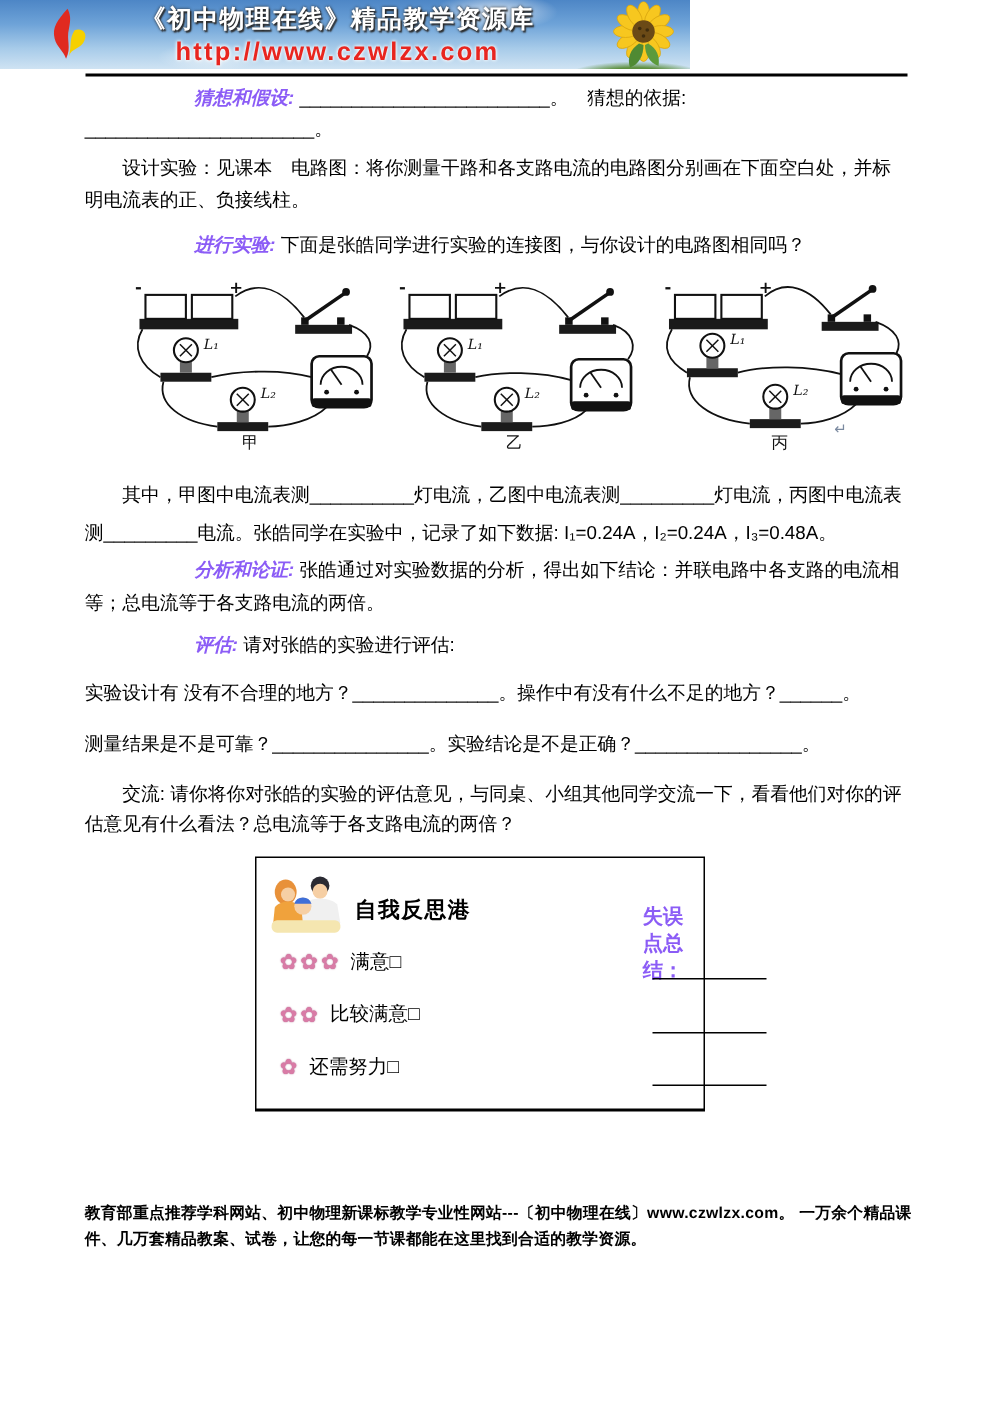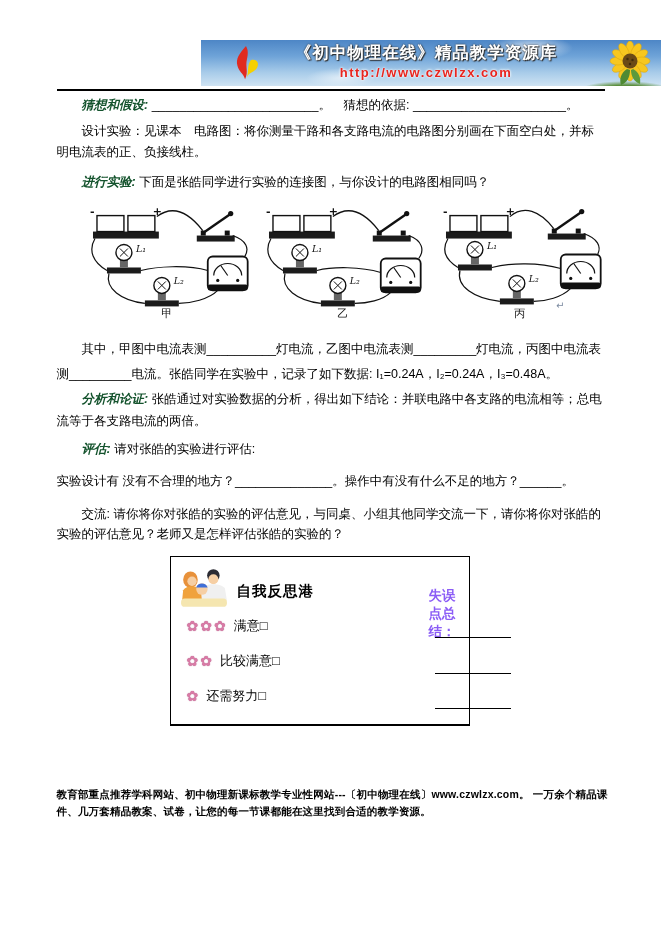--- a/index.html
+++ b/index.html
@@ -6,50 +6,50 @@
   html,body { margin:0; padding:0; }
   body {
     width:661px; height:936px;
     background:#ffffff;
     font-family:"Liberation Sans","DejaVu Sans",sans-serif;
     color:#000;
   }
   .page { position:relative; width:661px; height:936px; overflow:hidden; background:#fff; }
 
   
-  .banner-wrap { padding-top:40px; display:flex; justify-content:flex-end;border-radius:19px; }
+  .banner-wrap { display:flex; justify-content:flex-start;border-radius:19px; }
   .banner {
     width:460px; height:46px; position:relative; overflow:hidden;
     background:
       radial-gradient(60px 18px at 330px 8px, rgba(255,255,255,.75), rgba(255,255,255,0) 70%),
       radial-gradient(50px 14px at 140px 38px, rgba(255,255,255,.55), rgba(255,255,255,0) 70%),
       linear-gradient(180deg,#4d86c6 0%, #6ea3d8 35%, #a7cbe9 70%, #cfe3f3 100%);
     display:flex; align-items:center;
   }
   .banner-logo { position:absolute; left:26px; top:4px; width:38px; height:38px; }
   .banner-center { position:absolute; left:70px; top:2px; width:310px; text-align:center; }
   .banner-title {
     color:#fff; font-weight:bold; font-size:16.5px; letter-spacing:1px;
     text-shadow:1px 1px 1px #2a2a2a, 0 0 2px #2a2a2a; white-space:nowrap;
   }
   .banner-url {
-    color:#e8251f; font-weight:bold; font-size:13px; letter-spacing:1.5px;
+    color:#e8251f; font-weight:bold; font-size:17px; letter-spacing:1.5px;
     text-shadow:0 0 2px #fff,0 0 3px #fff; margin-top:1px;
   }
   .banner-flower { position:absolute; right:8px; top:1px; width:46px; height:46px; }
   .banner-grass { position:absolute; right:0; bottom:-4px; width:90px; height:14px;
     background:radial-gradient(60px 12px at 60% 100%, #5c8f3e 40%, rgba(92,143,62,0) 75%); }
 
   .rule { width:548px; margin:3px auto 0 auto; border-top:2px solid #000; height:0; }
 
   
   .content { width:548px; margin:0 auto; }
   .p { margin:0; font-size:12.5px; line-height:21px; }
   .indent { text-indent:2em; }
-  .blue-label { color:#14532d; font-weight:bold; font-style:italic; }
+  .blue-label { color:#8b5cf6; font-weight:bold; font-style:italic;margin-left:48px; }
   #p-guess   { margin-top:4px; }
   #p-design  { margin-top:5px; }
   #p-conduct { margin-top:9px; }
   #p-among    { margin-top:14px; line-height:25px; }
   #p-analysis { margin-top:1px;  line-height:22px; }
   #p-evaluate { margin-top:7px; }
   #p-q1 { margin-top:11px; }
   #p-q2 { margin-top:13px; }
   #p-exchange { margin-top:13px; line-height:19.5px; }
 
@@ -292,22 +292,23 @@
       <span class="return-mark">↵</span>
     </div>
 
     <p class="p indent" id="p-among">其中，甲图中电流表测__________灯电流，乙图中电流表测_________灯电流，丙图中电流表测_________电流。张皓同学在实验中，记录了如下数据: I₁=0.24A，I₂=0.24A，I₃=0.48A。</p>
 
     <p class="p indent" id="p-analysis"><span class="blue-label">分析和论证:</span><span> 张皓通过对实验数据的分析，得出如下结论：并联电路中各支路的电流相等；总电流等于各支路电流的两倍。</span></p>
 
     <p class="p indent" id="p-evaluate"><span class="blue-label">评估:</span><span> 请对张皓的实验进行评估:</span></p>
 
     <p class="p" id="p-q1">实验设计有 没有不合理的地方？______________。操作中有没有什么不足的地方？______。</p>
-
-    <p class="p indent" id="p-exchange">交流: 请你将你对张皓的实验的评估意见，与同桌、小组其他同学交流一下，请你将你对张皓的实验的评估意见？老师又是怎样评估张皓的实验的？</p>
+    <p class="p" id="p-q2">测量结果是不是可靠？_______________。实验结论是不是正确？________________。</p>
+
+    <p class="p indent" id="p-exchange">交流: 请你将你对张皓的实验的评估意见，与同桌、小组其他同学交流一下，看看他们对你的评估意见有什么看法？总电流等于各支路电流的两倍？</p>
 
     <div class="reflect-box">
       <svg class="family-img" viewBox="0 0 48 40">
         <ellipse cx="11" cy="13" rx="7" ry="8" fill="#e8913a"></ellipse>
         <circle cx="12.5" cy="14.5" r="4.5" fill="#f6cfa4"></circle>
         <circle cx="33" cy="9" r="6" fill="#2b2b33"></circle>
         <circle cx="33" cy="12.5" r="4.8" fill="#f6cfa4"></circle>
         <path d="M22,21 C26,16 40,16 44,21 L46,33 L20,33 Z" fill="#f0f0f0"></path>
         <path d="M4,23 C7,18 18,18 21,23 L22,33 L3,33 Z" fill="#f0a23c"></path>
         <circle cx="22" cy="22" r="5.5" fill="#f6cfa4"></circle>

